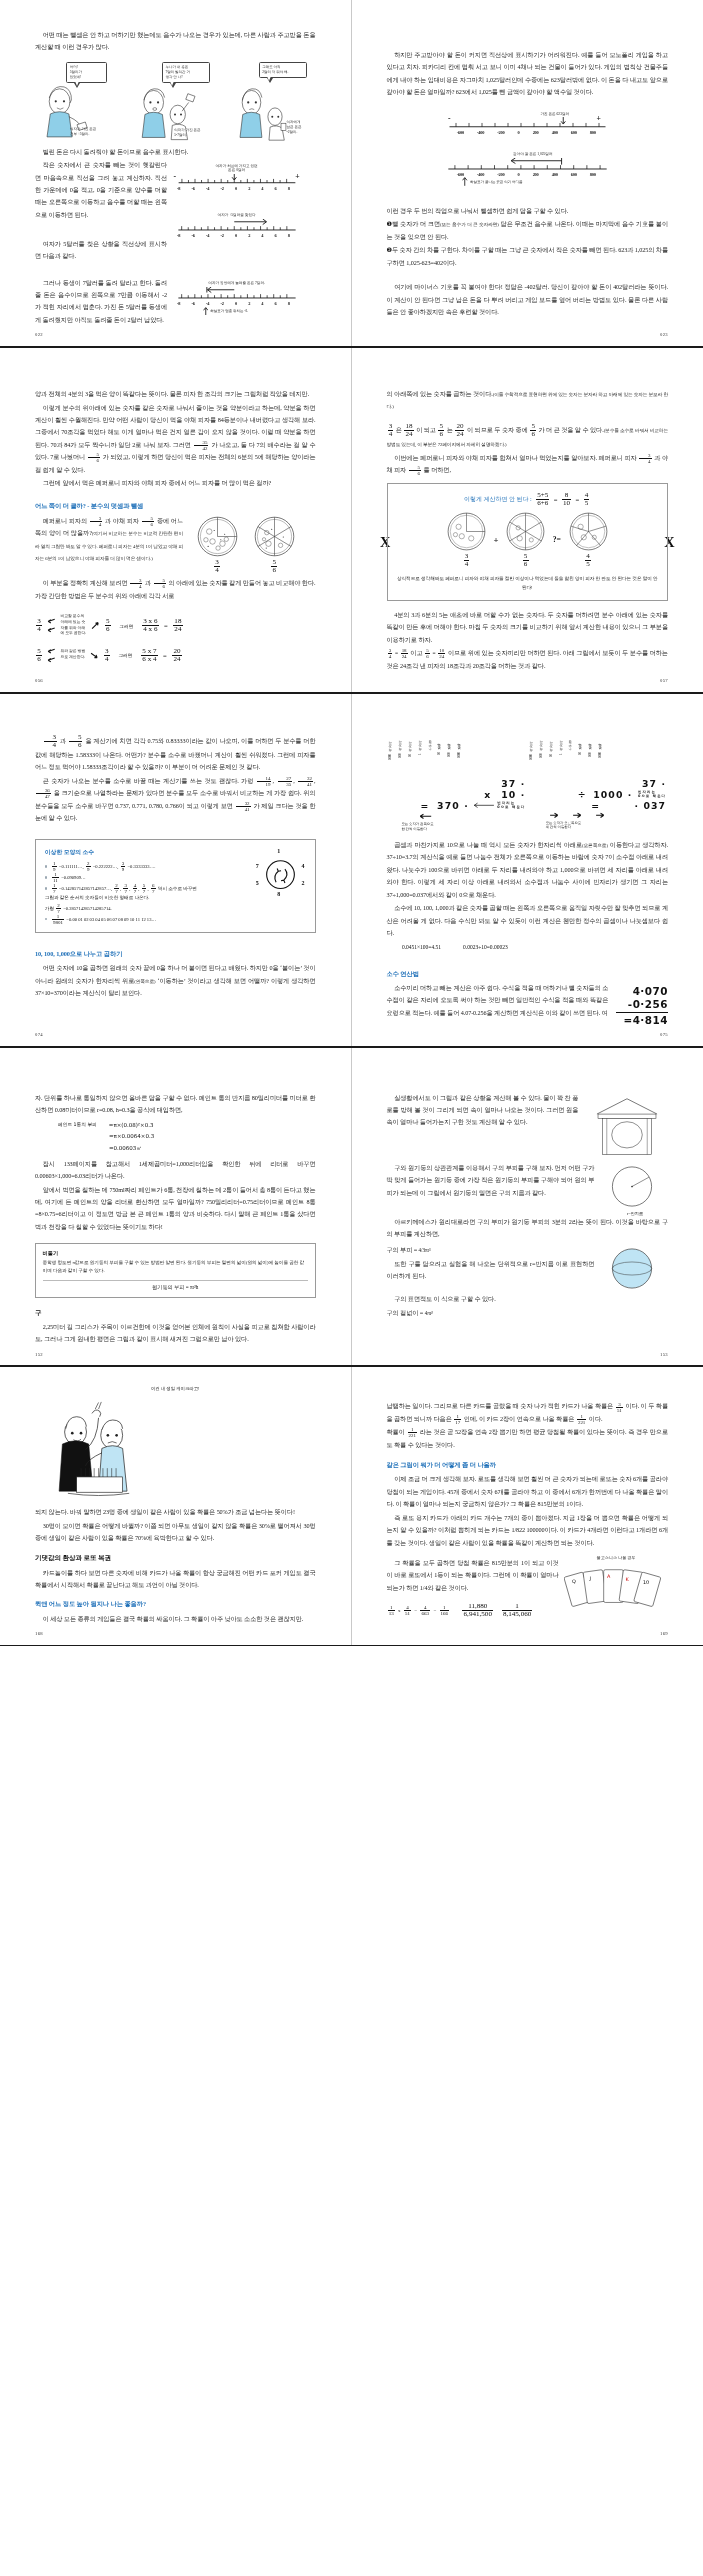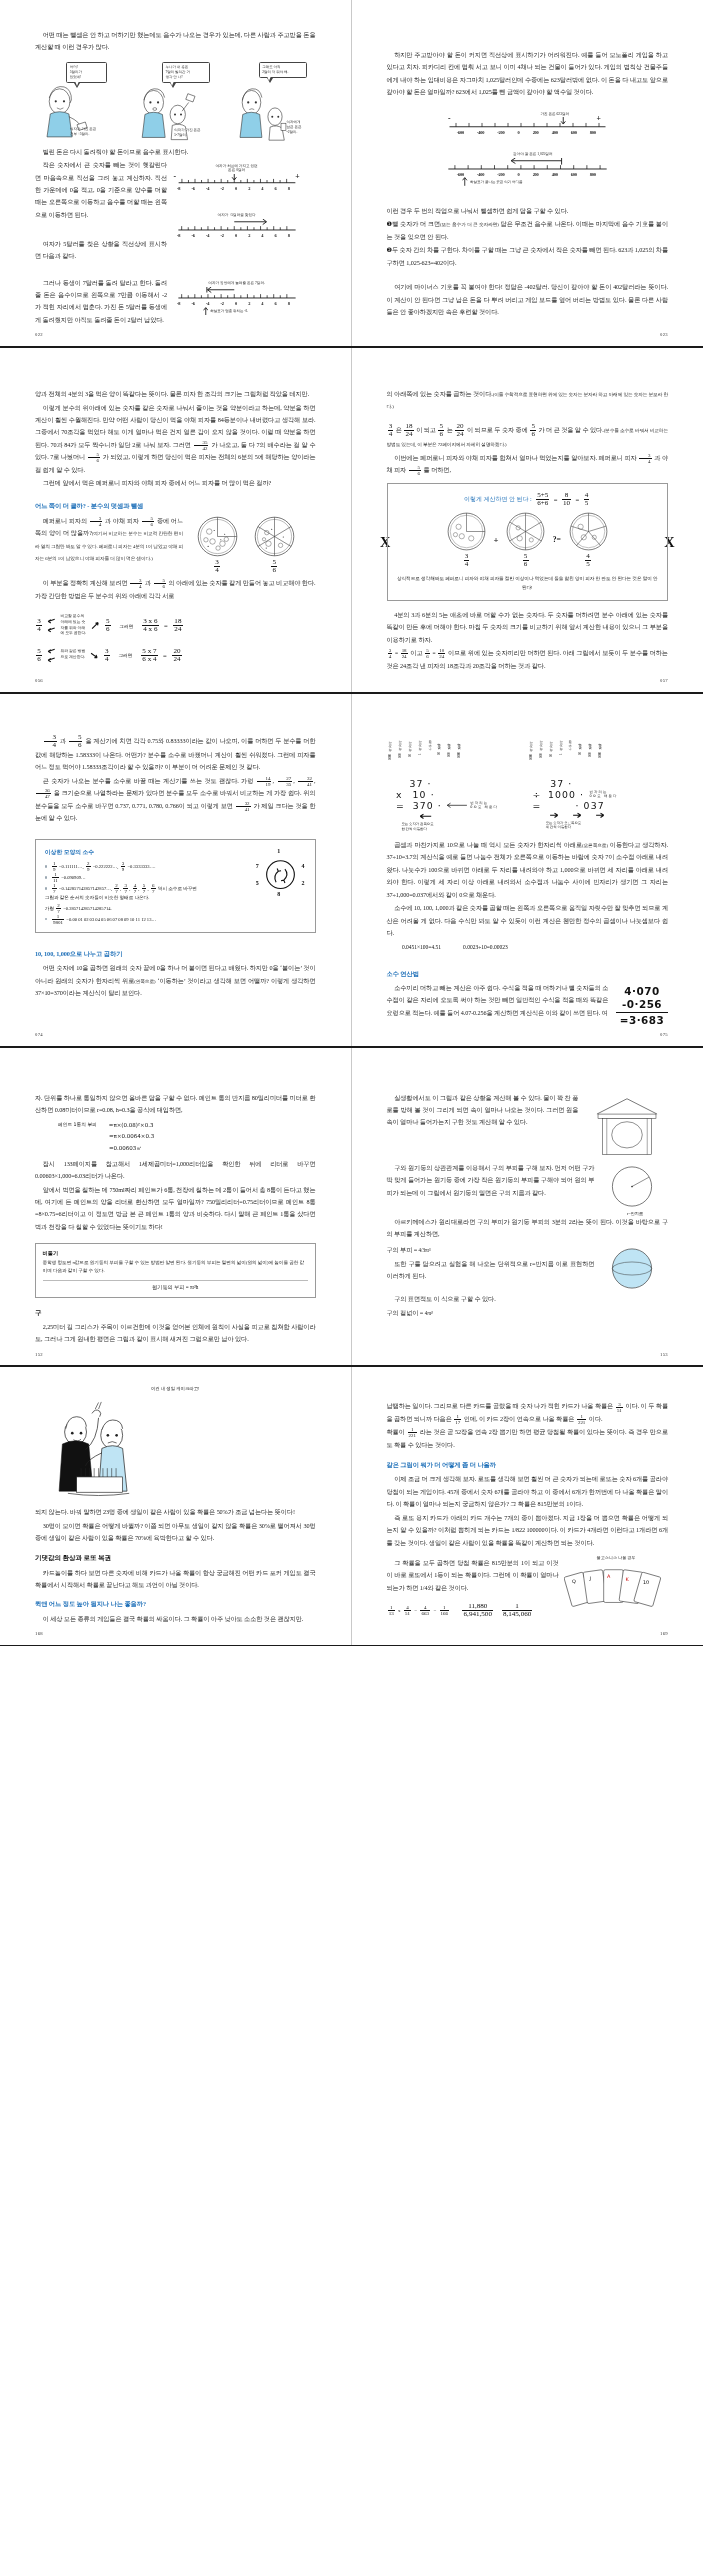--- a/index.html
+++ b/index.html
@@ -57,21 +57,21 @@
   .pizza-cap{margin-top:1.1px;}
 
   
   .xmark{position:absolute; font-size:14.3px; font-weight:bold; color:#111; top:50%; transform:translateY(-50%);}
 
   
   .pv-wrap{display:flex; justify-content:space-around; margin:10px 0 3.3px 0;}
   .pv{position:relative; width:137px;}
   .pv-heads{display:flex; justify-content:flex-start; gap:0.5px; font-size:3.3px; height:34px;}
   .pv-heads span{writing-mode:vertical-rl; transform:rotate(180deg); width:9.3px; text-align:right; letter-spacing:-0.2px;}
-  .pv-row{font-family:"DejaVu Sans",sans-serif; font-weight:normal; font-size:9.3px; letter-spacing:1.1px; display:flex; align-items:center; gap:2.2px;}
+  .pv-row{font-family:"DejaVu Sans",sans-serif; font-weight:bold; font-size:9.3px; letter-spacing:1.1px; display:flex; align-items:center; gap:2.2px;justify-content:flex-end;}
   .pv-note{font-size:3.4px; line-height:1.4; white-space:pre-line;}
 
   
   .calcstack{font-family:"DejaVu Sans",sans-serif; font-weight:bold; font-size:10.4px; line-height:1.25; text-align:right; letter-spacing:0.5px;}
   .calcstack .rule{border-top:1.1px solid #111; margin:0.5px 0 1.1px 0;}
 
   
   .fig-center{text-align:center; margin:5.5px 0;}
   .eqblock{font-size:5.5px; line-height:2.1; margin:3.3px 0 3.3px 23px; font-family:"DejaVu Sans",sans-serif;}
   .eqlabel{font-size:4.7px;}
@@ -977,25 +977,25 @@
         <span>0.0451×100=4.51</span>
         <span>0.0023÷10=0.00023</span>
       </div>
 
       <div class="heading" style="margin-top:20px;">소수 연산법</div>
 
       <div style="display:flex; gap:7.7px; align-items:flex-start;">
         <div style="flex:1;">
           <p class="body indent">소수끼리 더하고 빼는 계산은 아주 쉽다. 수식을 적을 때 더하거나 뺄 숫자들의 소수점이 같은 자리에 오도록 써야 하는 것만 빼면 일반적인 수식을 적을 때와 똑같은 요령으로 적는다. 예를 들어 4.07-0.256을 계산하면 계산식은 이와 같이 쓰면 된다. 여</p>
         </div>
-        <div class="calcstack" style="width:52px; padding-top:3.3px;text-align:center;">
+        <div class="calcstack" style="width:52px; padding-top:3.3px;">
           <div>4·070</div>
           <div>-0·256</div>
           <div class="rule"></div>
-          <div>=3·683</div>
+          <div>=4·814</div>
         </div>
       </div>
 
       <div class="pageno r">075</div>
     </div>
   </div>
 </div>
 
 <div class="spread">
   <div class="page left">

